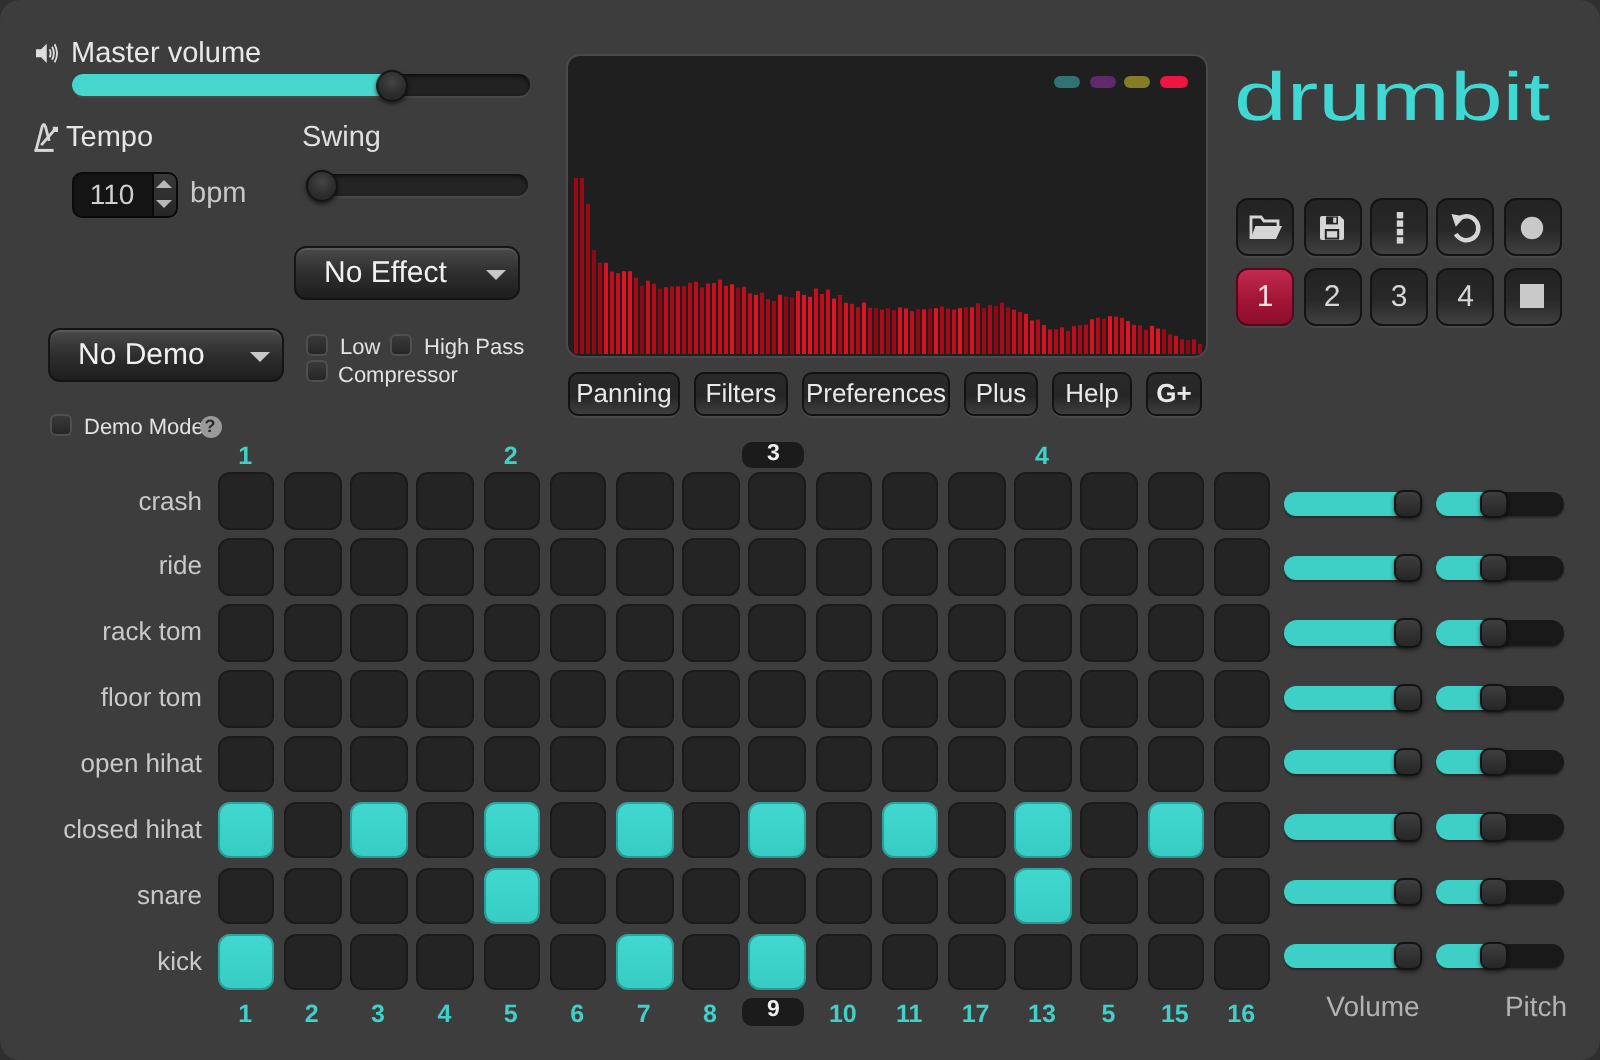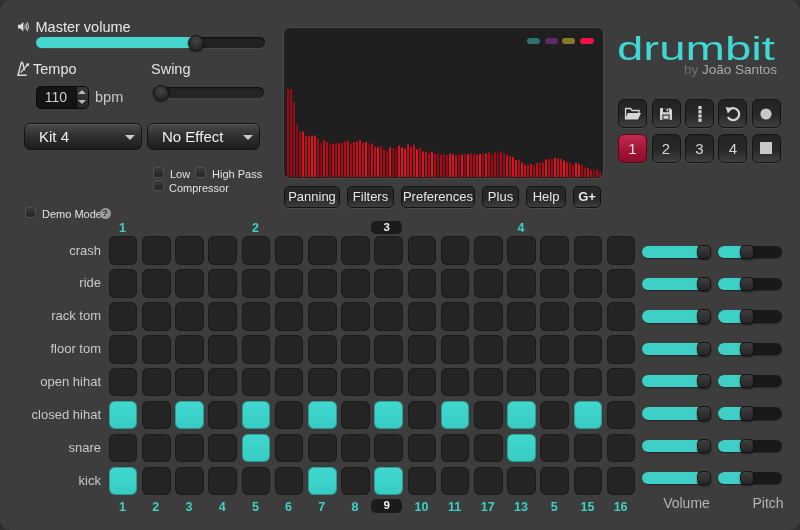--- a/index.html
+++ b/index.html
@@ -121,22 +121,22 @@
   <div class="abs" id="swinglab">Swing</div>
   <div class="abs" id="bpmbox"></div>
   <div class="abs" id="bpmtxt">110</div>
   <div class="abs" id="spinner"></div>
   <div class="tri-up" style="left:78px;top:90px"></div>
   <div class="tri-dn" style="left:78px;top:100px"></div>
   <div class="abs" id="bpmlab">bpm</div>
   <div class="abs" id="swtrack"></div>
   <div class="round-thumb" style="left:152.5px;top:84.5px"></div>
 
-  <div class="dd" style="left:24px;top:123px;width:118px">Kit 4<span class="caret" style="left:100px"></span></div>
   <div class="dd" style="left:147px;top:123px;width:113px">No Effect<span class="caret" style="left:95px"></span></div>
+  <div class="dd" style="left:24px;top:164px;width:118px">No Demo<span class="caret" style="left:100px"></span></div>
 
   <div class="chk" style="left:153px;top:166.5px"></div>
   <div class="clab" style="left:170px;top:168px">Low</div>
   <div class="chk" style="left:194.5px;top:166.5px"></div>
   <div class="clab" style="left:212px;top:168px">High Pass</div>
   <div class="chk" style="left:153px;top:180px"></div>
   <div class="clab" style="left:169px;top:181.5px">Compressor</div>
   <div class="chk" style="left:25px;top:207px"></div>
   <div class="clab" style="left:42px;top:208px">Demo Mode</div>
   <div class="abs" id="qicon">?</div>
@@ -258,21 +258,20 @@
   <div class="fbtn" style="left:284px;width:56px">Panning</div>
   <div class="fbtn" style="left:347px;width:47px">Filters</div>
   <div class="fbtn" style="left:401px;width:74px">Preferences</div>
   <div class="fbtn" style="left:482px;width:37px">Plus</div>
   <div class="fbtn" style="left:526px;width:40px">Help</div>
   <div class="fbtn" style="left:573px;width:28px;font-weight:bold">G+</div>
 
   <svg class="abs" style="left:615px;top:25px" width="165" height="40" viewBox="0 0 165 40">
     <text x="2" y="35" textLength="158" lengthAdjust="spacingAndGlyphs" font-family="Liberation Sans, sans-serif" font-size="34" fill="#3fd8d2">drumbit</text>
   </svg>
-  <div class="abs" id="byline"><span class="by">by </span>João Santos</div>
 
   <div class="rbtn" style="left:618px;top:99px">
     <svg width="17" height="14" viewBox="0 0 17 14">
       <path d="M1,12.5 V1.5 h5 l1.5,2 h7 v2.5" stroke="#d5d5d5" stroke-width="1.4" fill="none"></path>
       <polygon points="3.2,6 16.5,6 13.5,12.5 0.8,12.5" fill="#d5d5d5"></polygon>
     </svg>
   </div>
   <div class="rbtn" style="left:651.5px;top:99px">
     <svg width="14" height="14" viewBox="0 0 14 14">
       <path d="M1,2 a1,1 0 0 1 1,-1 h9 l2,2 v9 a1,1 0 0 1 -1,1 h-10 a1,1 0 0 1 -1,-1 Z" fill="#d5d5d5"></path>

